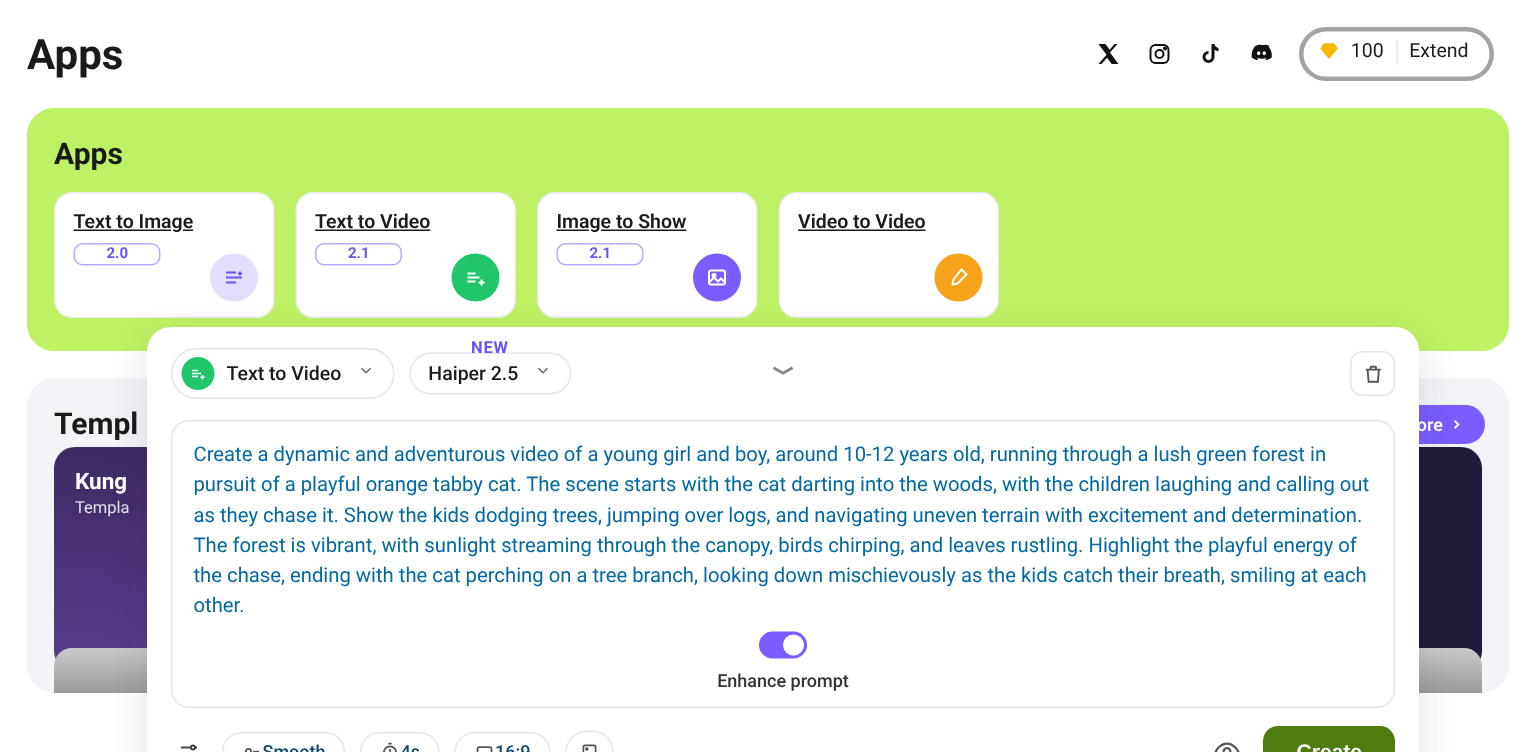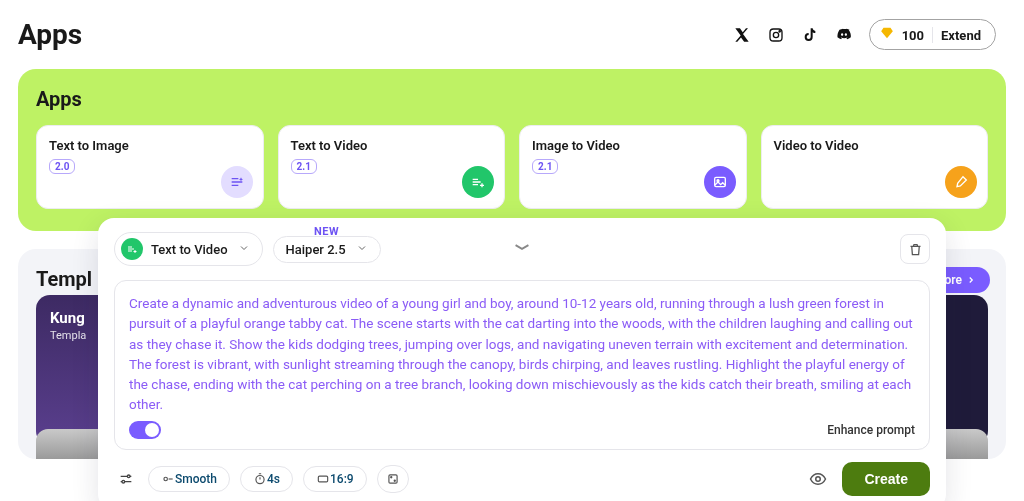--- a/index.html
+++ b/index.html
@@ -32,27 +32,27 @@
     width: 18px;
     height: 18px;
     display: inline-flex;
     align-items: center;
     justify-content: center;
     color: #111;
     cursor: pointer;
   }
   .credits-pill {
     display: inline-flex;
-    align-items: flex-end;
+    align-items: flex-start;
     gap: 8px;
-    border: 1px solid #a3a3a3;
+    border: 3px solid #a3a3a3;
     border-radius: 22px;
     padding: 6px 14px 6px 10px;
     font-size: 13px;
-    font-weight: 700;
+    font-weight: 400;
     cursor: pointer;
   }
   .credits-pill .gem {
     color: #f5b700;
   }
   .credits-divider {
     width: 1px;
     height: 16px;
     background: #e5e5ea;
   }
@@ -65,22 +65,23 @@
     padding: 18px 18px 22px 18px;
     position: relative;
   }
   .section-title {
     font-size: 20px;
     font-weight: 700;
     margin-bottom: 14px;
   }
   .app-grid {
     display: grid;
-    grid-template-columns: repeat(4, 1fr);
+    grid-template-columns: repeat(6, 1fr);
     gap: 14px;
+    text-decoration: underline;
   }
   .app-card {
     background: #fff;
     border: 1px solid #ececf0;
     border-radius: 12px;
     padding: 12px 12px 10px 12px;
     height: 84px;
     position: relative;
     cursor: pointer;
   }
@@ -89,21 +90,21 @@
     font-weight: 600;
   }
   .app-badge {
     display: inline-block;
     margin-top: 6px;
     font-size: 10px;
     font-weight: 700;
     color: #6d53f3;
     border: 1.5px solid #b7a8fb;
     border-radius: 6px;
-    padding: 1px 5px;
+    padding: 1px 21px;
   }
   .app-icon {
     position: absolute;
     right: 10px;
     bottom: 10px;
     width: 32px;
     height: 32px;
     border-radius: 50%;
     display: flex;
     align-items: center;
@@ -229,30 +230,31 @@
   }
   .prompt-box {
     margin-top: 14px;
     border: 1px solid #e5e5ea;
     border-radius: 12px;
     padding: 12px 14px 10px 14px;
   }
   .prompt-text {
     font-size: 13.5px;
     line-height: 1.5;
-    color: #8b5cf6;
+    color: #0369a1;
     min-height: 90px;
     outline: none;
   }
   .enhance-row {
     display: flex;
-    justify-content: space-between;
+    justify-content: center;
     align-items: center;
     gap: 8px;
     margin-top: 6px;
+    flex-direction: column;
   }
   .toggle {
     width: 32px; height: 18px; border-radius: 9px;
     background: #7a5cff;
     position: relative;
     cursor:pointer;
   }
   .toggle::after {
     content:'';
     position:absolute;
@@ -381,21 +383,21 @@
       <span class="app-badge">2.1</span>
       <div class="app-icon bg-grn">
         <svg width="16" height="16" viewBox="0 0 24 24" fill="none" stroke="currentColor" stroke-width="2">
             <path d="M4 8h8M4 12h12M4 16h8"></path>
             <path d="M18 14v6M15 17h6"></path>
           </svg>
       </div>
     </div>
 
     <div class="app-card">
-      <div class="app-name">Image to Video</div>
+      <div class="app-name">Image to Show</div>
       <span class="app-badge">2.1</span>
       <div class="app-icon bg-vio">
         <svg width="16" height="16" viewBox="0 0 24 24" fill="none" stroke="currentColor" stroke-width="2">
             <rect x="4" y="5" width="16" height="14" rx="2"></rect>
             <circle cx="9" cy="10" r="1.5" fill="currentColor"></circle>
             <path d="M4 17l5-5 4 4 3-3 4 4"></path>
           </svg>
       </div>
     </div>
 

